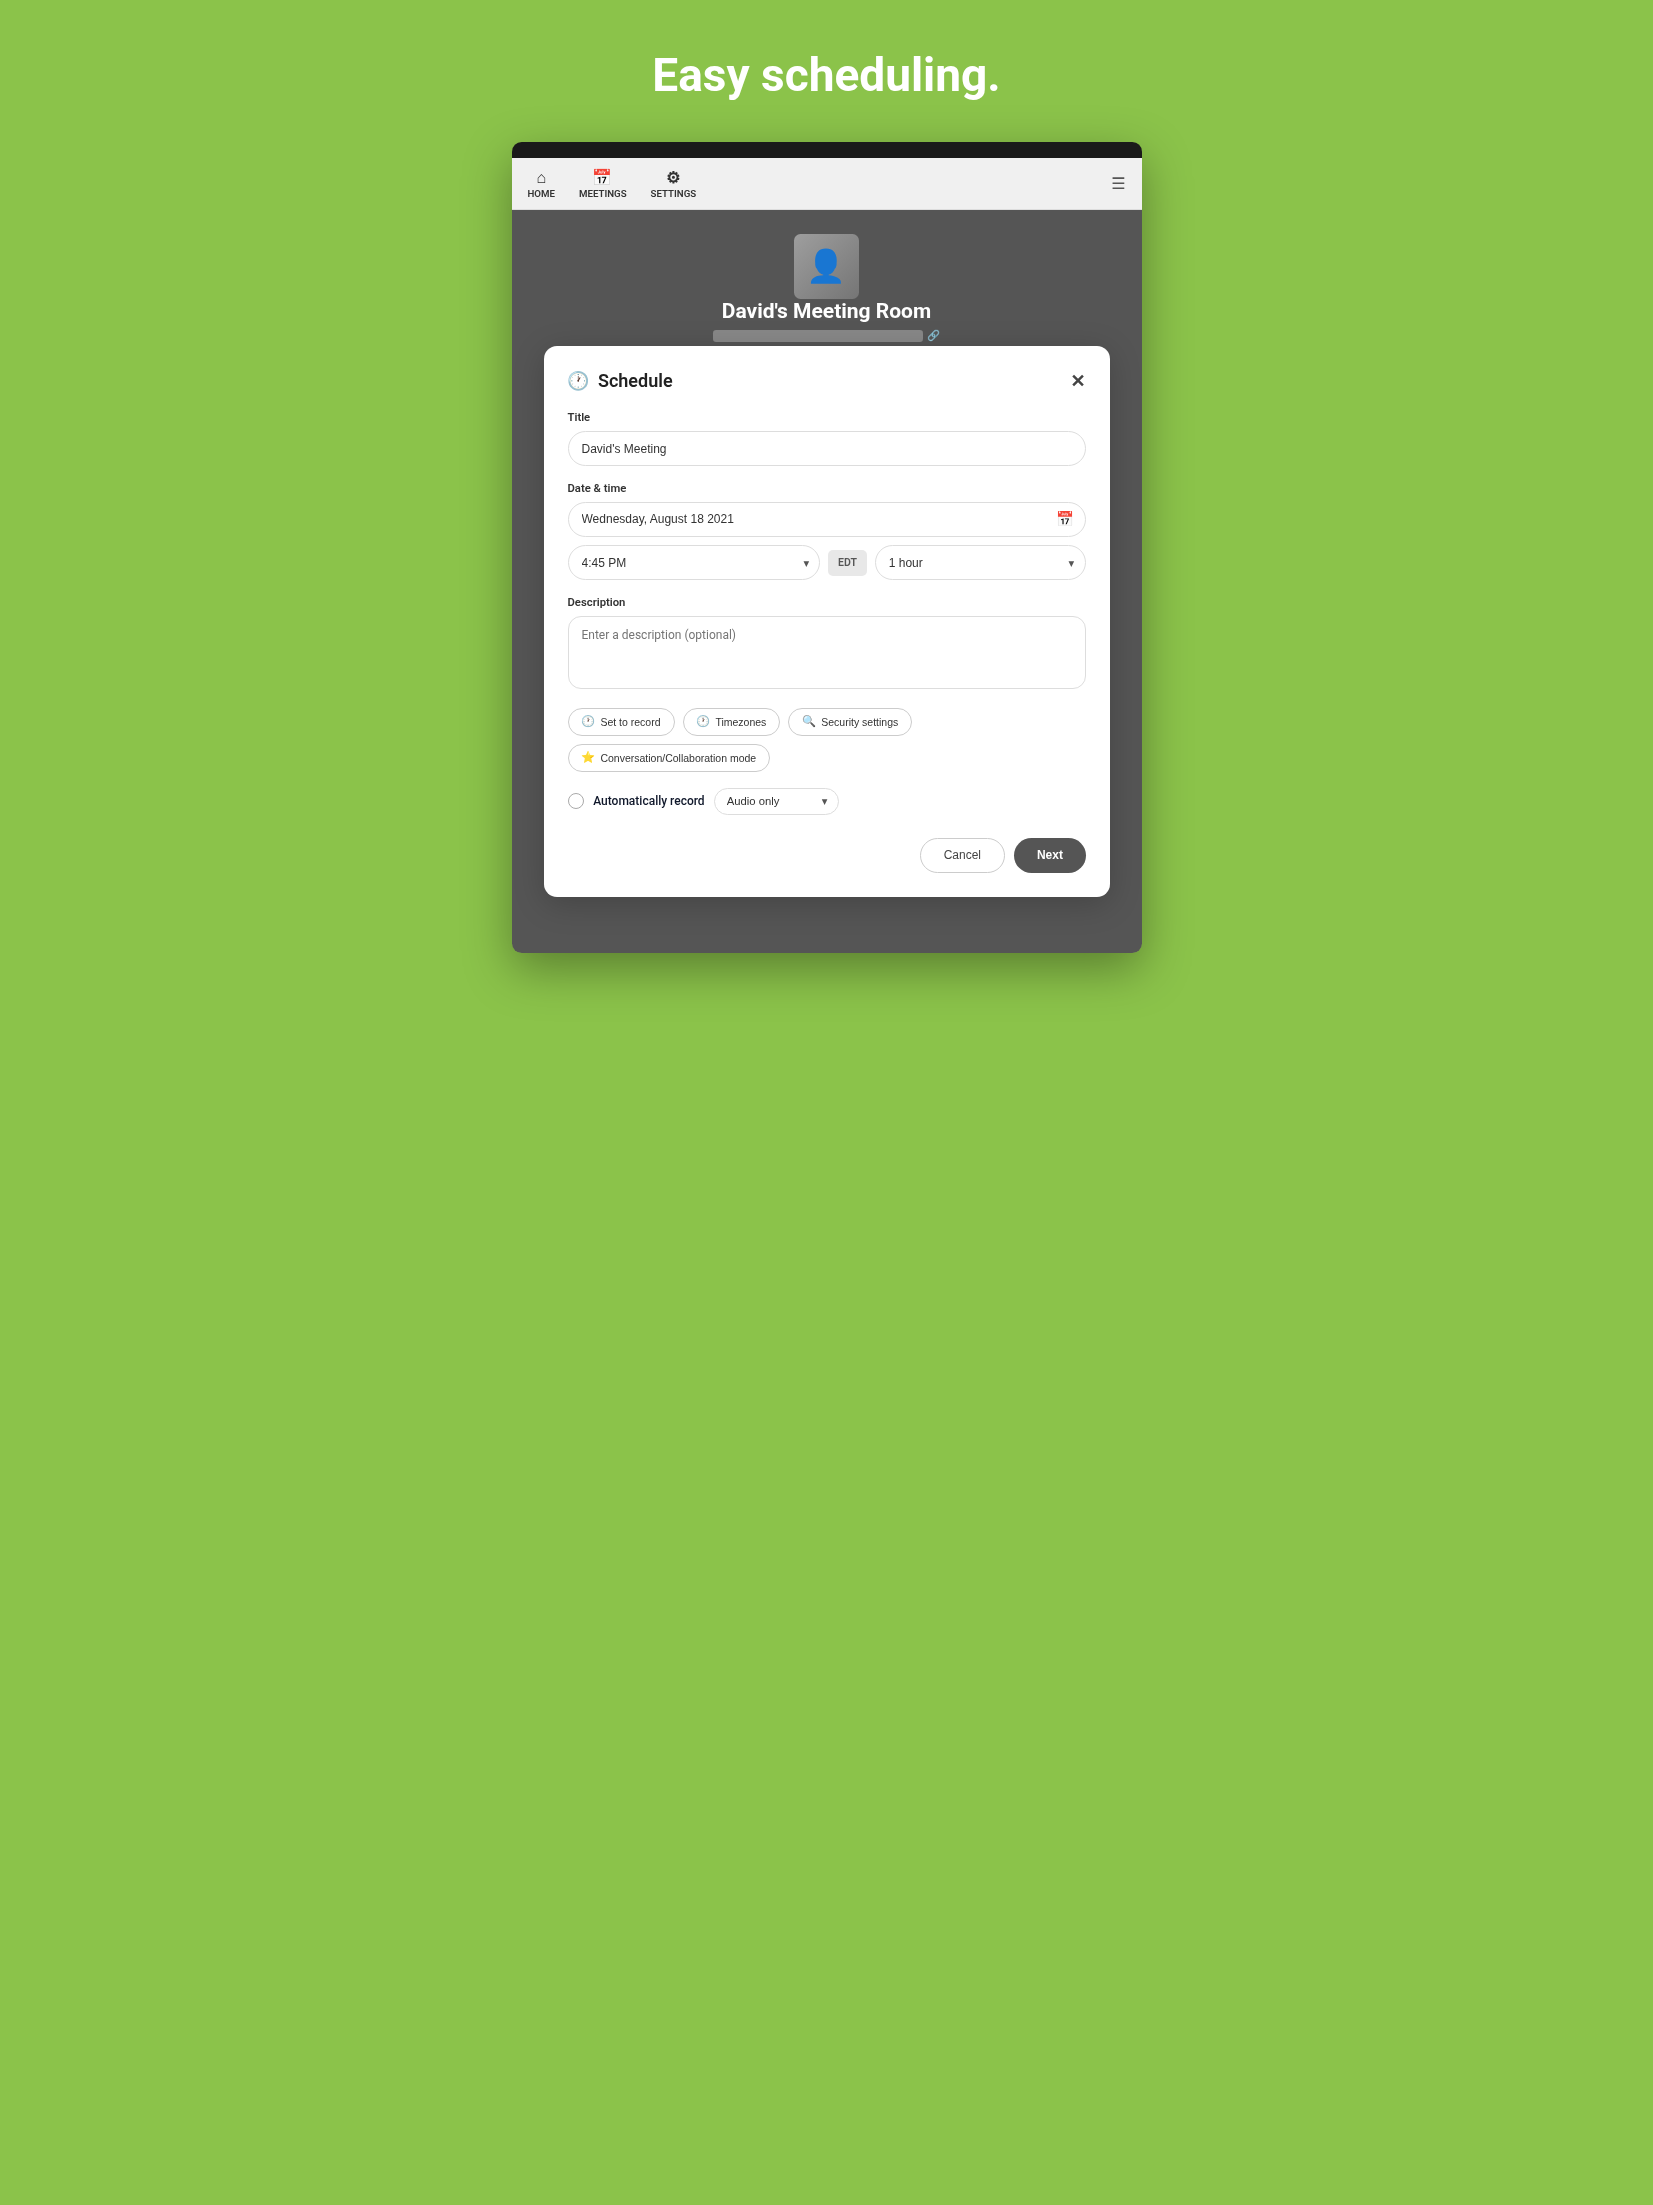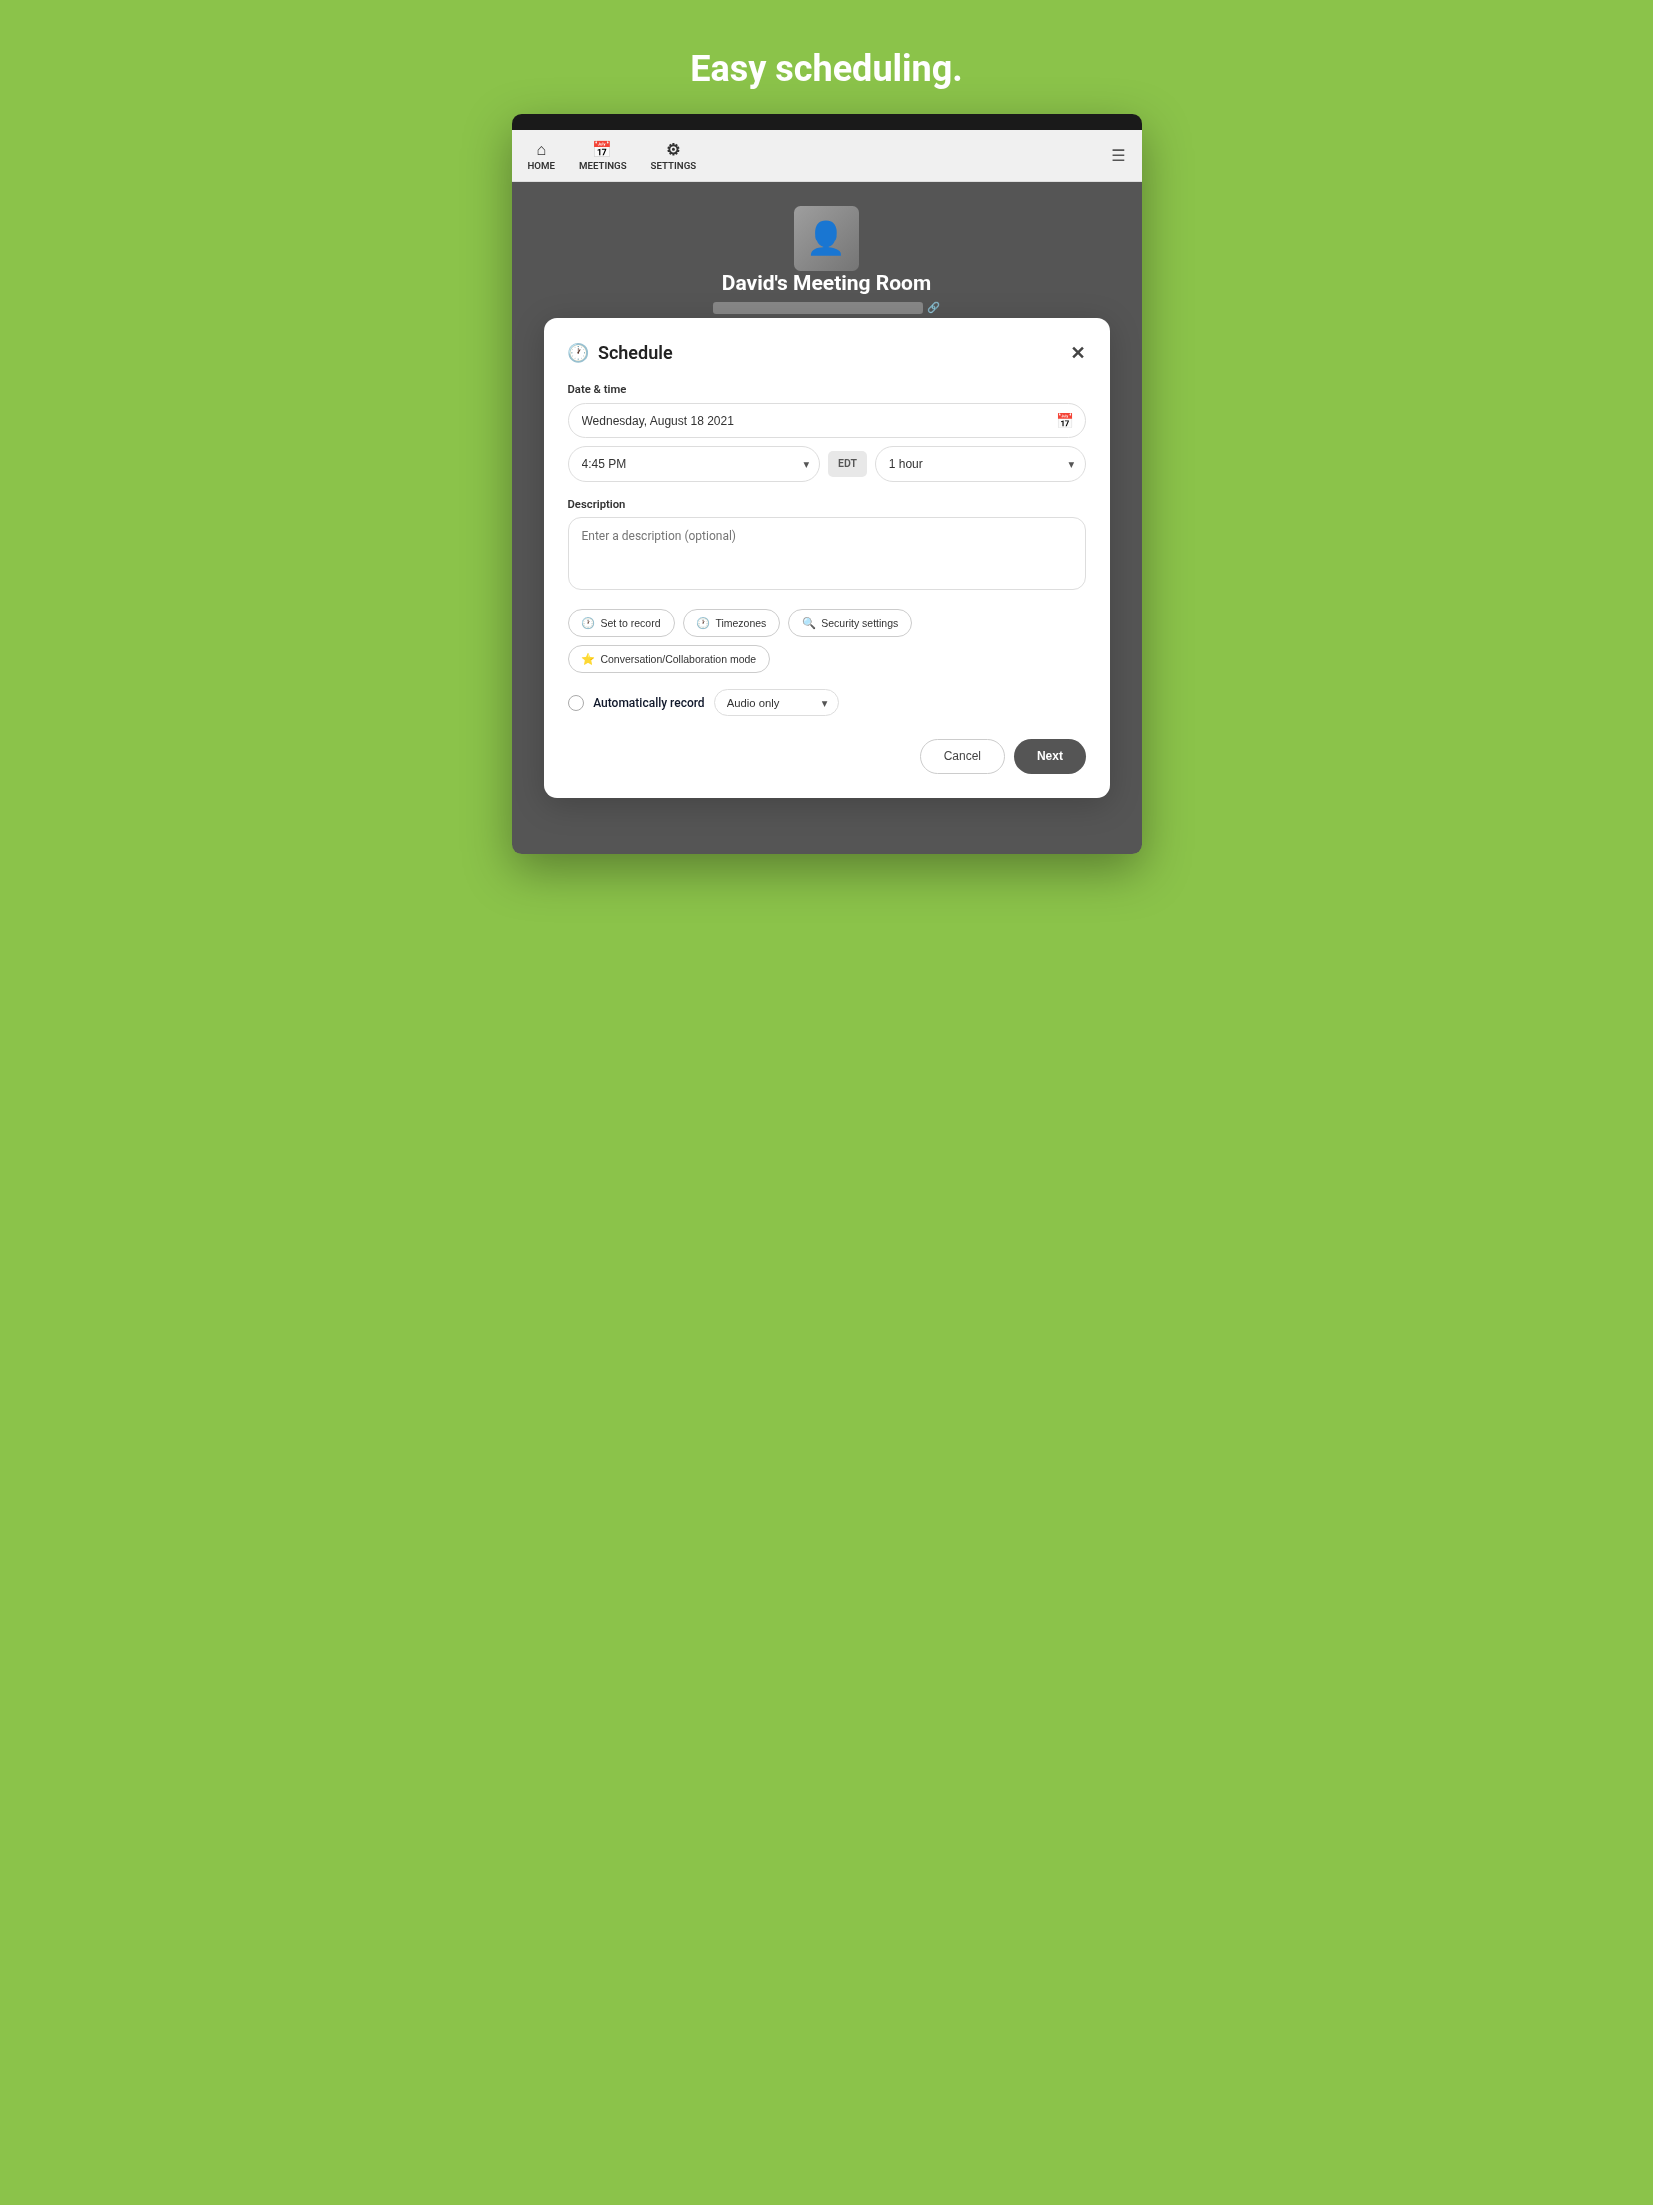--- a/index.html
+++ b/index.html
@@ -9,23 +9,23 @@
       font-family: -apple-system, BlinkMacSystemFont, 'Segoe UI', Roboto, sans-serif;
       min-height: 100vh;
       display: flex;
       flex-direction: column;
       align-items: center;
       padding: 48px 16px 32px;
     }
 
     .page-headline {
       color: white;
-      font-size: 36px;
+      font-size: 46px;
       font-weight: 700;
-      margin-bottom: 24px;
+      margin-bottom: 40px;
       text-align: center;
     }
 
     .app-window {
       width: 630px;
       border-radius: 9.7px;
       overflow: hidden;
       box-shadow: 0 16px 48px rgba(0,0,0,0.35);
     }
 
@@ -405,20 +405,24 @@
     <div class="modal-overlay">
 
       <div class="modal-header">
         <div class="modal-title">
           <span class="clock-icon">🕐</span>
           <span>Schedule</span>
         </div>
         <button class="modal-close">✕</button>
       </div>
 
+      <div class="form-group">
+        <label class="form-label">Title</label>
+        <input class="form-input" type="text" value="David's Meeting" style="">
+      </div>
 
       <div class="form-group">
         <label class="form-label">Date &amp; time</label>
 
         <div class="date-input-wrapper">
           <input class="form-input" type="text" value="Wednesday, August 18 2021" style="">
           <button class="calendar-icon-btn">📅</button>
         </div>
 
         <div class="time-row">

